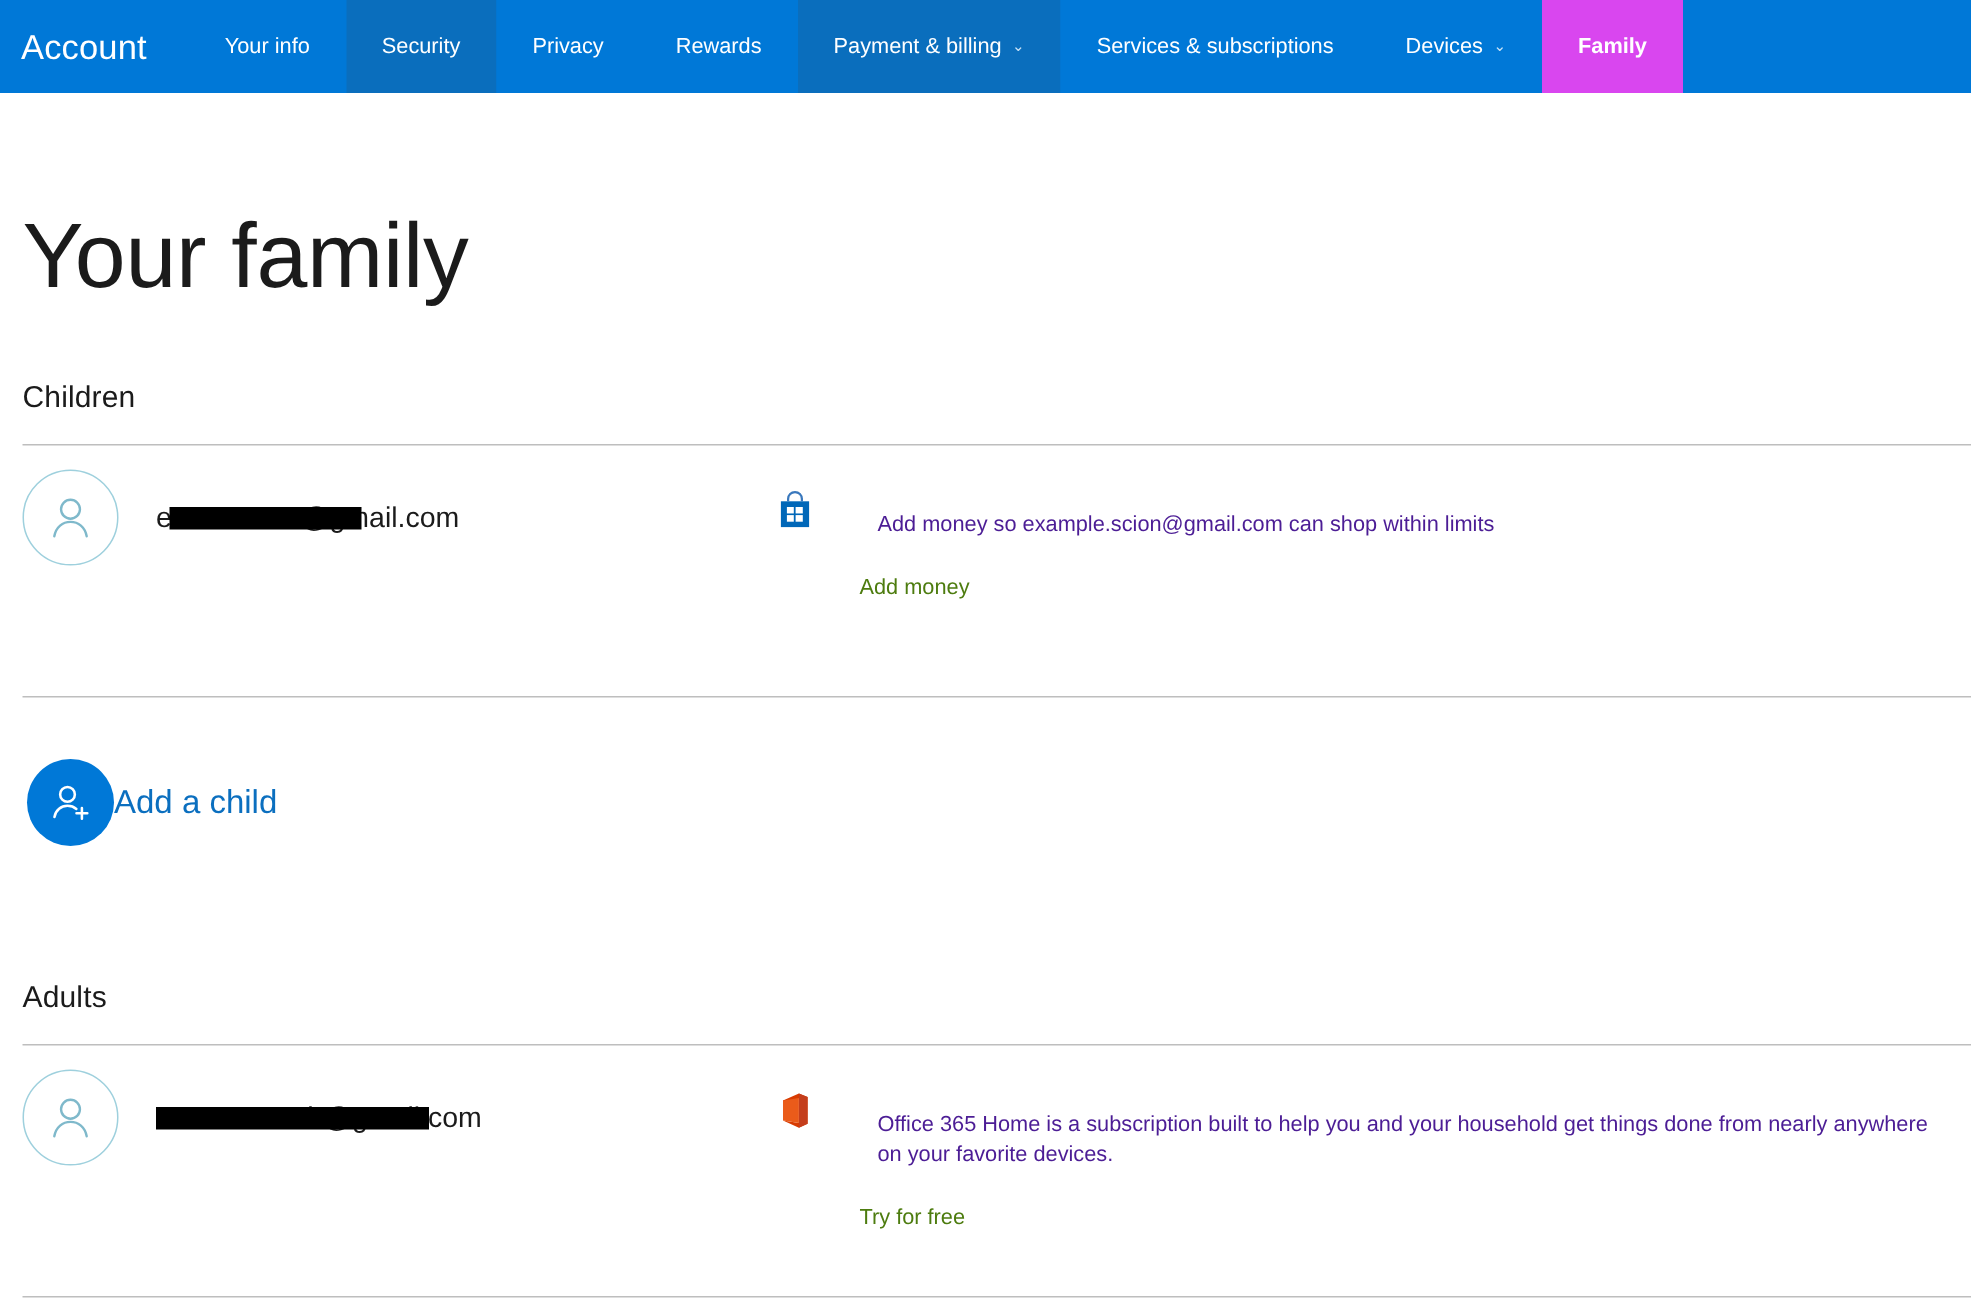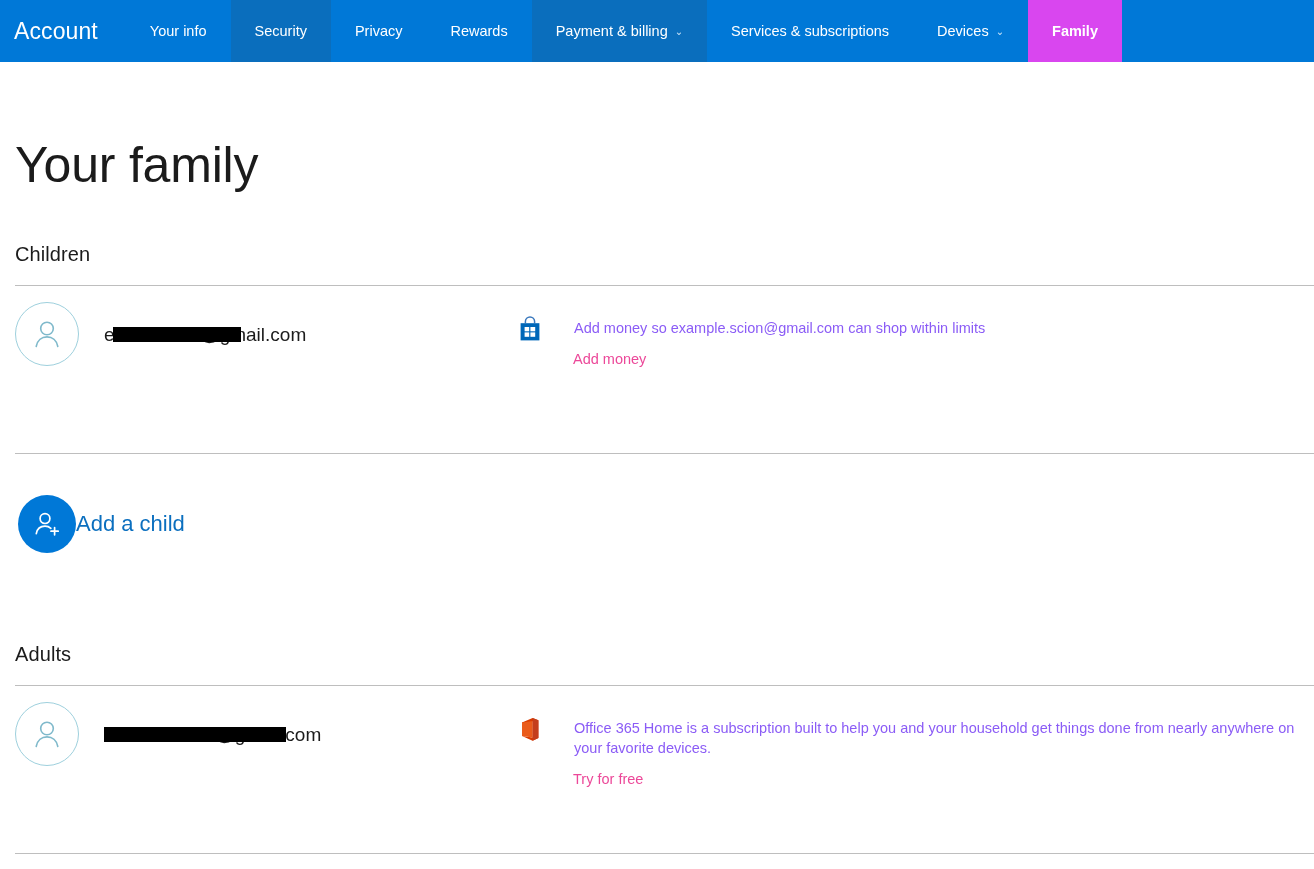--- a/index.html
+++ b/index.html
@@ -59,21 +59,21 @@
   }
   .nav-spacer { flex: 1 1 auto; background: #0078d7; }
 
   
   .page {
     padding: 0 0 0 15px;
     position: relative;
     height: 807px;
   }
   .page-title {
-    font-size: 50px;
+    font-size: 61px;
     font-weight: 300;
     color: #1b1b1b;
     line-height: 1;
     margin: 0;
     padding-top: 78px;
     letter-spacing: -.2px;
   }
   .section-heading {
     font-size: 20px;
     font-weight: 400;
@@ -147,30 +147,30 @@
     flex: 0 0 30px;
     margin-right: 28px;
     display: flex;
     justify-content: center;
     padding-top: 1px;
   }
   .offer-icon svg { display: block; }
   .offer-body { padding-top: 2px; }
   .offer-text {
     font-size: 14.5px;
-    color: #8b5cf6;
+    color: #4c1d95;
     line-height: 20px;
     max-width: 730px;
-    margin: 1px;
+    margin: 12px;
   }
   .offer-link {
     display: inline-block;
     margin-top: 12px;
     font-size: 14.5px;
-    color: #ec4899;
+    color: #4d7c0f;
     text-decoration: none;
     cursor: pointer;
     text-align: center;
   }
 
   
   .add-row {
     display: flex;
     align-items: center;
     height: 140px;

